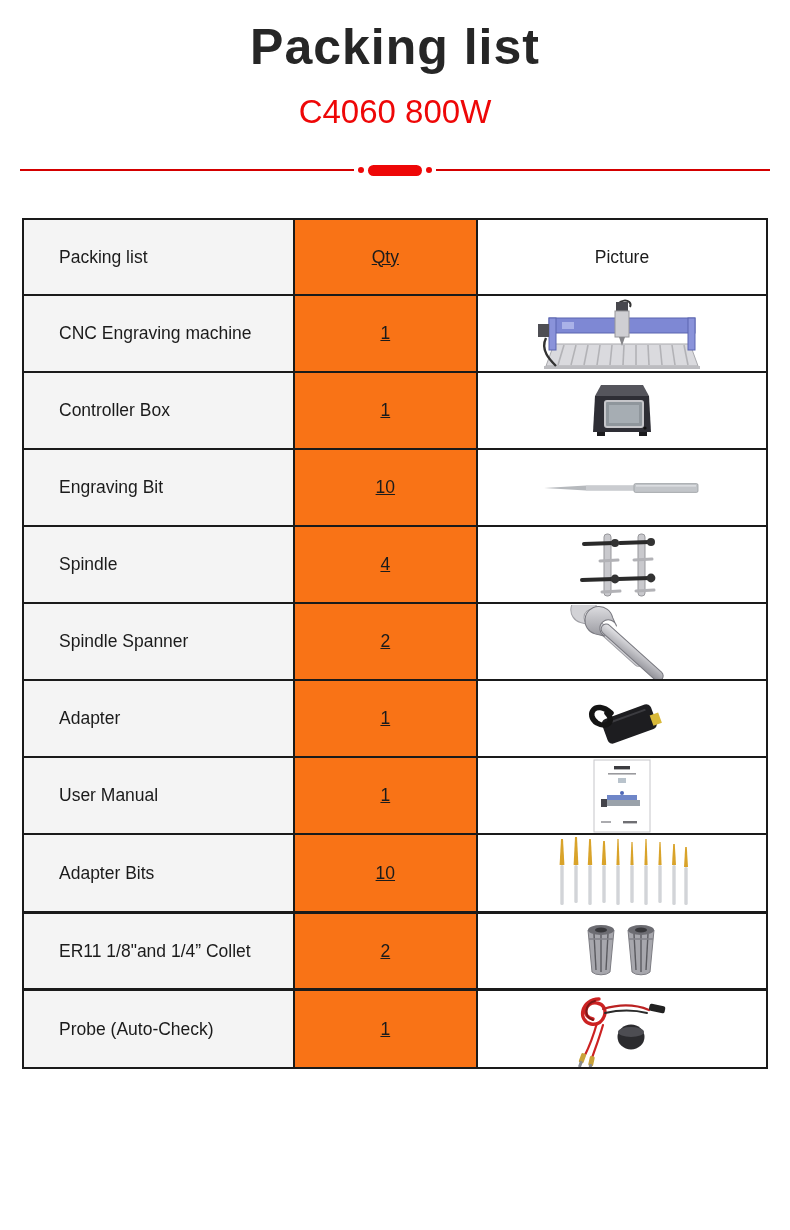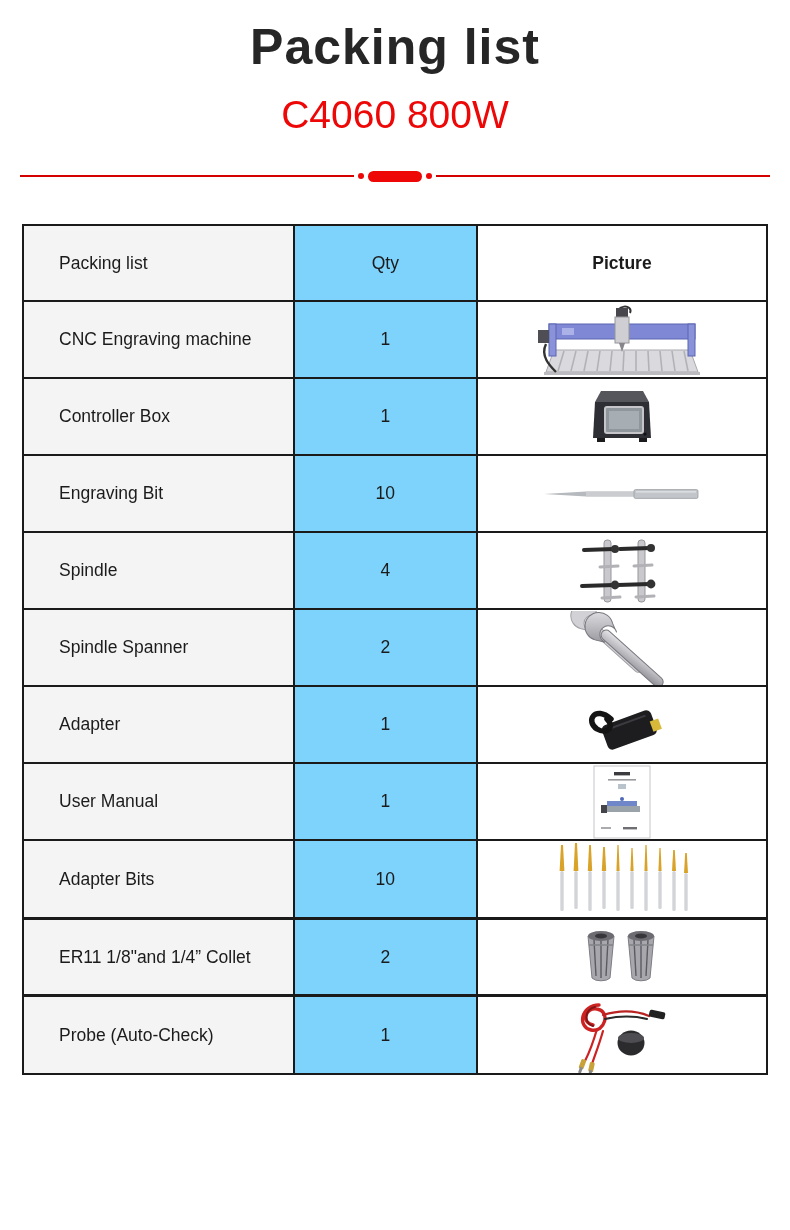--- a/index.html
+++ b/index.html
@@ -14,21 +14,21 @@
     margin-top: 18px;
     text-align: center;
     font-size: 50px;
     font-weight: bold;
     letter-spacing: 1px;
     color: #262626;
   }
   .page-subtitle {
     margin-top: 17px;
     text-align: center;
-    font-size: 39px;
+    font-size: 33px;
     color: #ee0707;
   }
   .divider {
     display: flex;
     align-items: center;
     margin: 33px 20px 0 20px;
     height: 12px;
   }
   .divider .line { flex: 1; height: 2px; background: #d40000; }
   .divider .dot { width: 6px; height: 6px; border-radius: 50%; background: #ee0707; margin: 0 4px; }
@@ -42,22 +42,22 @@
   }
   .packing-table td {
     border: 2px solid #1a1a1a;
     font-size: 17.5px;
     color: #1b1b1b;
     vertical-align: middle;
   }
   .packing-table tr { height: 77px; }
   .packing-table tr.head-row { height: 76px; }
   .col-item { width: 266px; background: #f4f4f4; padding-left: 35px; text-align: left; }
-  .col-qty  { width: 180px; background: #7dd3fc; text-align: center; }
-  .col-pic  { width: 285px; background: #ffffff; text-align: center; font-weight: bold; }
+  .col-qty  { width: 180px; background: #f97316; text-align: center; text-decoration: underline; }
+  .col-pic  { width: 285px; background: #ffffff; text-align: center; }
   .col-pic svg { display: block; margin: 0 auto; }
   tr.thick-top td { border-top-width: 3px; }
 </style>
 </head>
 <body>
 
 <div class="page-title">Packing list</div>
 <div class="page-subtitle">C4060 800W</div>
 
 <div class="divider">

